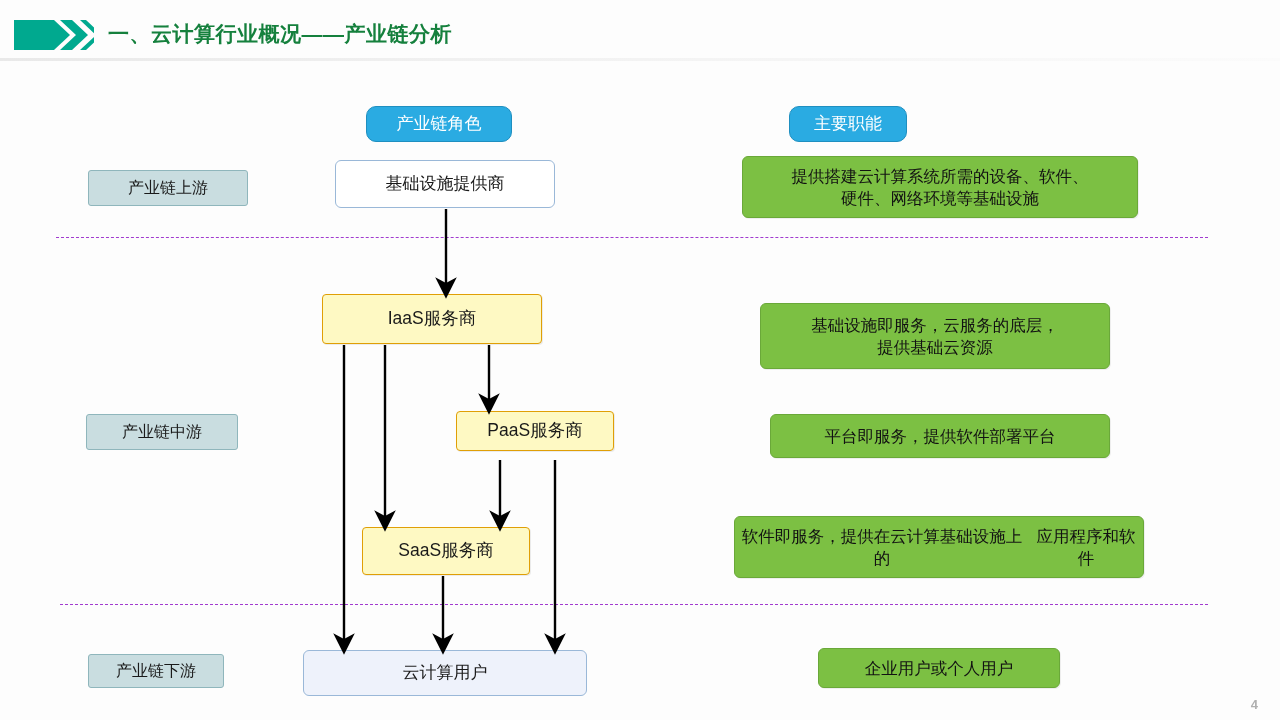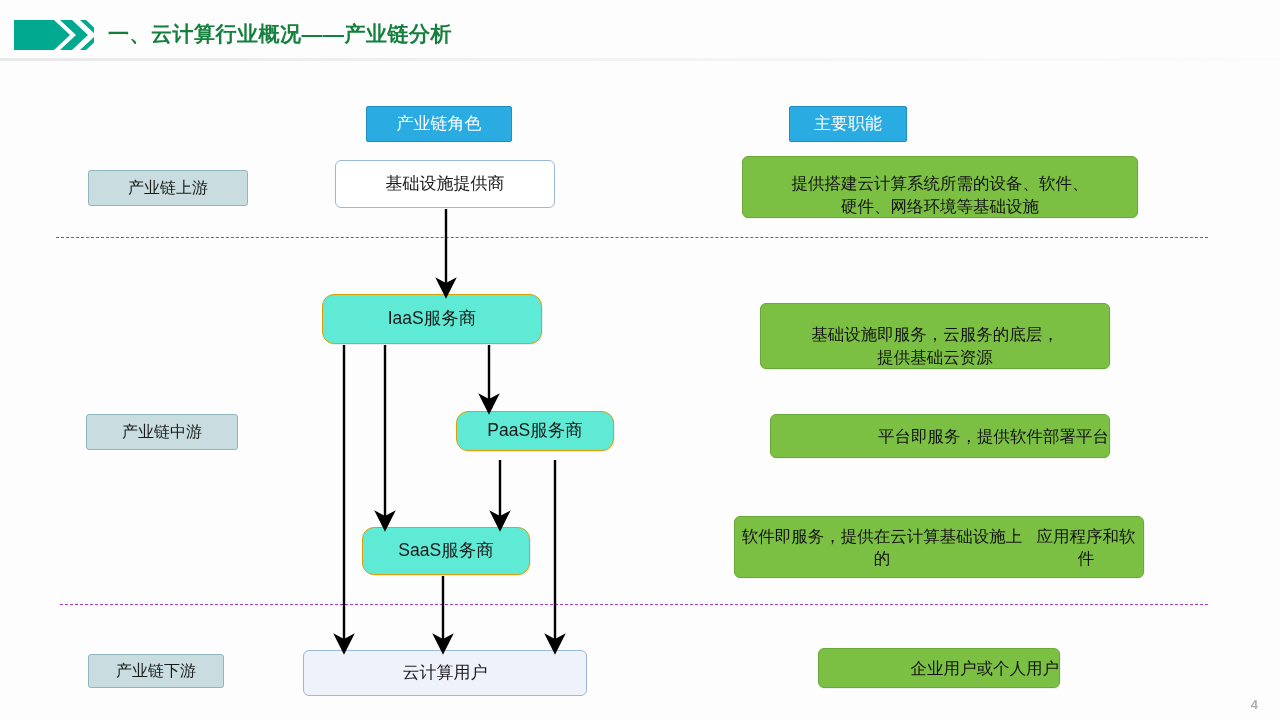--- a/index.html
+++ b/index.html
@@ -26,38 +26,38 @@
   }
 
   
   .box{
     position:absolute;box-sizing:border-box;
     display:flex;align-items:center;justify-content:center;text-align:center;
     font-size:16.5px;color:#1a1a1a;line-height:1.35;
   }
   .box-blue{
     background:#2aabe2;border:1px solid #1f8fc0;color:#ffffff;
-    border-radius:2px;font-size:17px;
+    border-radius:10px;font-size:17px;
   }
   .box-grey{
     background:#c9dde0;border:1px solid #8fb6bc;border-radius:3px;font-size:16px;
   }
   .box-white{
     background:#ffffff;border:1px solid #9ab8d8;border-radius:6px;font-size:17px;
   }
   .box-lav{
     background:#eef2fb;border:1px solid #9ab8d8;border-radius:6px;font-size:17px;
   }
   .box-orange{
-    background:#5eead4;border:1px solid #e09f06;border-radius:12px;font-size:17.5px;
+    background:#fef9c3;border:1px solid #e09f06;border-radius:4px;font-size:17.5px;
     box-shadow:1px 1px 0 rgba(0,0,0,.07);
   }
   .box-green{
     background:#7cc043;border:1px solid #6aa839;border-radius:6px;font-size:16.5px;
-    color:#121212;box-shadow:1px 1px 0 rgba(0,0,0,.06);justify-content:flex-end;
+    color:#121212;box-shadow:1px 1px 0 rgba(0,0,0,.06);
   }
 
   
   .dashrule{
     position:absolute;height:0;border-top:1.5px dashed #a23bd0;
   }
 
   
   .pagenum{
     position:absolute;right:22px;bottom:8px;

